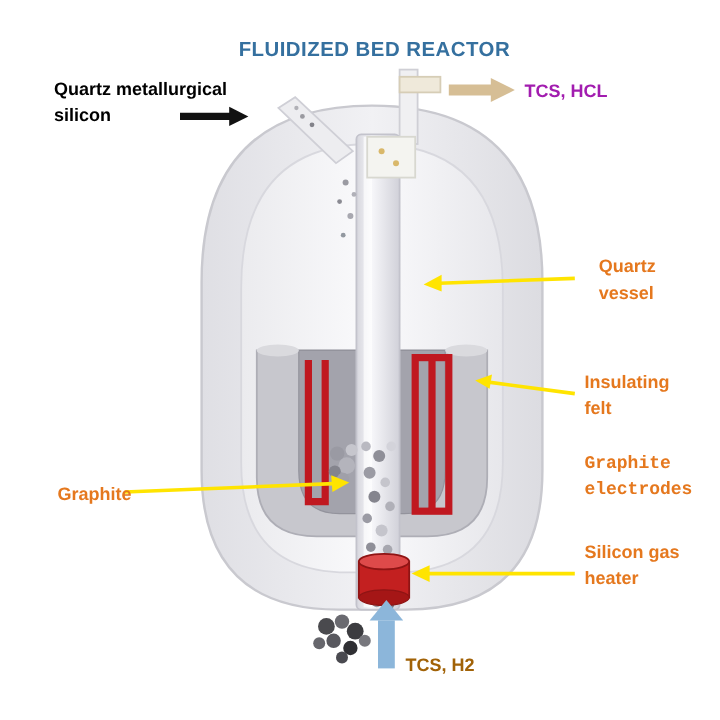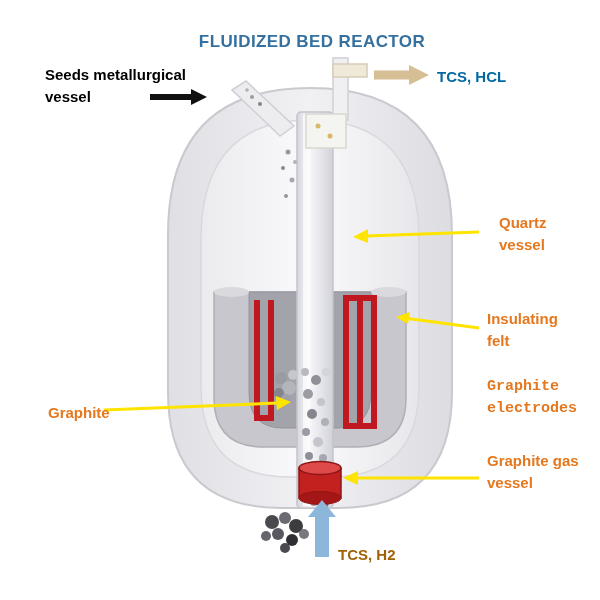--- a/index.html
+++ b/index.html
@@ -9,21 +9,21 @@
   .stage > svg { position: absolute; left: 0; top: 0; }
   .title {
     position: absolute; top: 20px; left: 0; width: 100%;
     margin: 12px; text-align: center;
     font-size: 17px; font-weight: bold; letter-spacing: 0.4px;
     color: #35709f;
   }
   .lbl { position: absolute; font-size: 15px; font-weight: bold; line-height: 1.45; }
   .lbl.black  { color: #000000; }
   .lbl.orange { color: #e5781e; }
-  .lbl.tan    { color: #0369a1; }
+  .lbl.tan    { color: #a21caf; }
   .lbl.blue   { color: #a16207; }
 </style>
 </head>
 <body>
 
 <div class="stage">
 
   <svg width="600" height="600" viewBox="0 0 600 600">
     <defs>
       <linearGradient id="vesselGrad" x1="0" y1="0" x2="1" y2="0">
@@ -163,29 +163,29 @@
     </g>
 
     <g>
       <polygon points="322,500 308,517 336,517" fill="#8cb6da"></polygon>
       <rect x="315" y="517" width="14" height="40" fill="#8cb6da"></rect>
     </g>
   </svg>
 
   <h1 class="title">FLUIDIZED BED REACTOR</h1>
 
-  <div class="lbl black" style="left:45px; top:64px; width:165px;">Seeds metallurgical vessel</div>
+  <div class="lbl black" style="left:45px; top:64px; width:165px;">Quartz metallurgical silicon</div>
 
   <div class="lbl tan" style="left:437px; top:66px;">TCS, HCL</div>
 
   <div class="lbl orange" style="left:487px; top:212px; width:80px;margin-left:12px;">Quartz vessel</div>
 
   <div class="lbl orange" style="left:487px; top:308px; width:90px;">Insulating felt</div>
 
   <div class="lbl orange" style="left:487px; top:376px; width:100px;font-family:Liberation Mono, monospace;">Graphite electrodes</div>
 
   <div class="lbl orange" style="left:48px; top:402px;">Graphite</div>
 
-  <div class="lbl orange" style="left:487px; top:450px; width:100px;">Graphite gas vessel</div>
+  <div class="lbl orange" style="left:487px; top:450px; width:100px;">Silicon gas heater</div>
 
   <div class="lbl blue" style="left:338px; top:544px;">TCS, H2</div>
 
 </div>
 
 </body></html>

